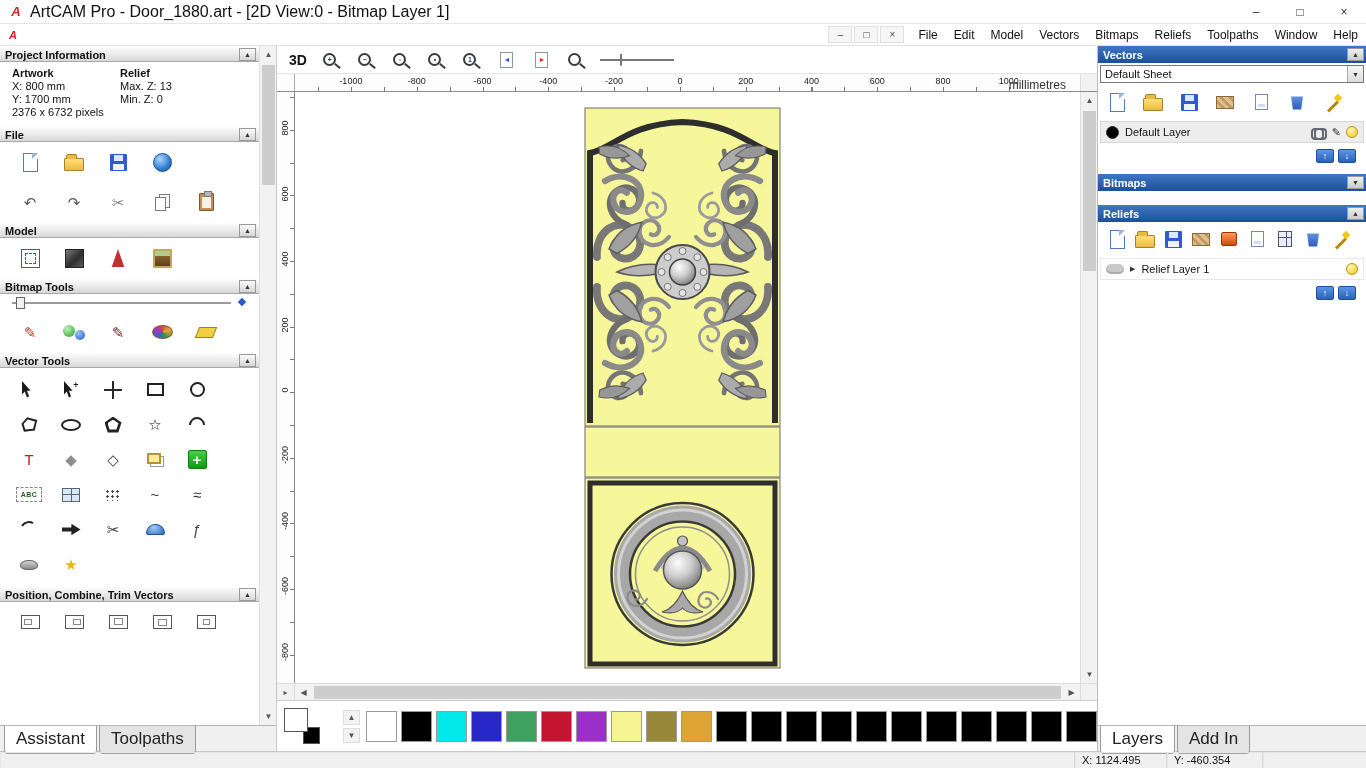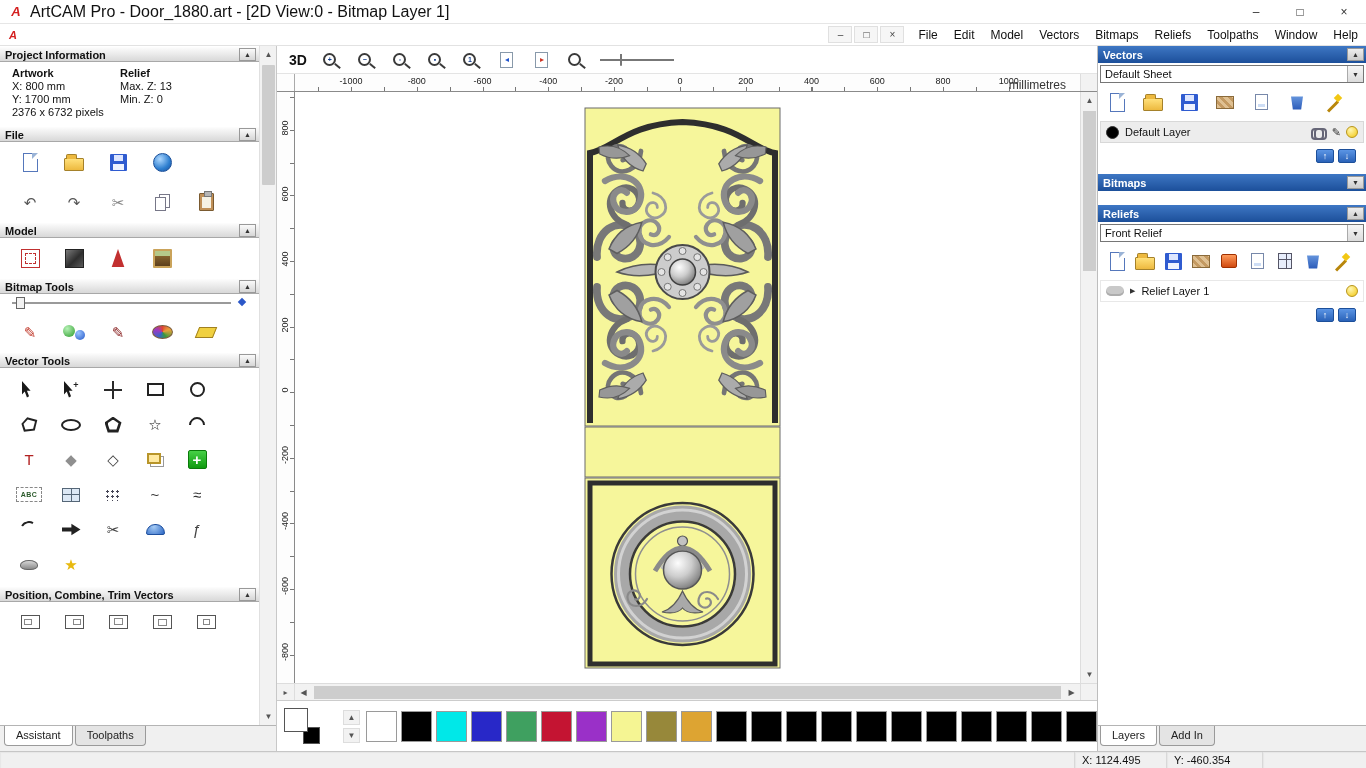--- a/index.html
+++ b/index.html
@@ -51,21 +51,21 @@
   .clip-row .icon-row{padding-top:1px}
 
   .bd-row{display:flex;align-items:baseline;padding:4px 12px 2px;font-weight:bold;font-style:italic;font-size:11px}
   .bd-row .bd-val{font-style:normal;font-weight:normal;margin-left:10px}
   .bslider{position:relative;height:14px;margin:2px 14px 2px 12px}
   .slider-track{position:absolute;left:0;right:14px;top:6px;height:2px;background:#9a9a9a}
   .slider-handle{position:absolute;left:4px;top:1px;width:9px;height:12px;background:#f2f2f2;border:1px solid #666}
   .slider-dot{position:absolute;right:0;top:3px;width:6px;height:6px;background:#2b57c8;transform:rotate(45deg)}
 
   .tabbar{height:26px;flex:none;display:flex;align-items:flex-start;gap:2px;background:#f0f0f0;border-top:1px solid #b4b4b4;padding:0 0 0 4px}
-  .tab{padding:3px 11px 4px;border:1px solid #9a9a9a;border-top:none;background:#e4e4e4;border-radius:0 0 4px 4px;font-size:11px;color:#222}
+  .tab{padding:3px 11px 4px;border:1px solid #9a9a9a;border-top:none;background:#e4e4e4;border-radius:0 0 4px 4px;font-size:17px;color:#222}
   .tab.active{background:#fff}
 
   
   .center{flex:1;min-width:0;display:flex;flex-direction:column;background:#fff}
   .view-toolbar{height:28px;flex:none;display:flex;align-items:center;gap:9px;padding-left:12px;border-bottom:1px solid #e4e4e4}
   .threed{font-weight:bold;font-size:14px;letter-spacing:0;margin-right:4px}
   .vt-icons{display:flex;align-items:center;gap:11px}
 
   .ruler-h{height:18px;flex:none;display:flex;border-bottom:1px solid #8a8a8a;background:#fdfdfd}
   .ruler-corner{width:18px;flex:none;border-right:1px solid #aaa}
@@ -750,24 +750,20 @@
       <div class="rp-header">
         <span class="sh-title">Bitmaps</span>
         <span class="collapse-btn">▼</span>
       </div>
 
       <div class="rp-gap14"></div>
       <div class="rp-header">
         <span class="sh-title">Reliefs</span>
         <span class="collapse-btn">▲</span>
       </div>
-      <div class="combo">
-        <span class="val">Front Relief</span>
-        <span class="dd">▼</span>
-      </div>
       <div class="rp-icons tight">
 
       <span class="tool">
             <span class="g" data-shape="doc"></span>
           </span>
           <span class="tool">
             <span class="g" data-shape="folder"></span>
           </span>
           <span class="tool">
             <span class="g" data-shape="floppy"></span>

